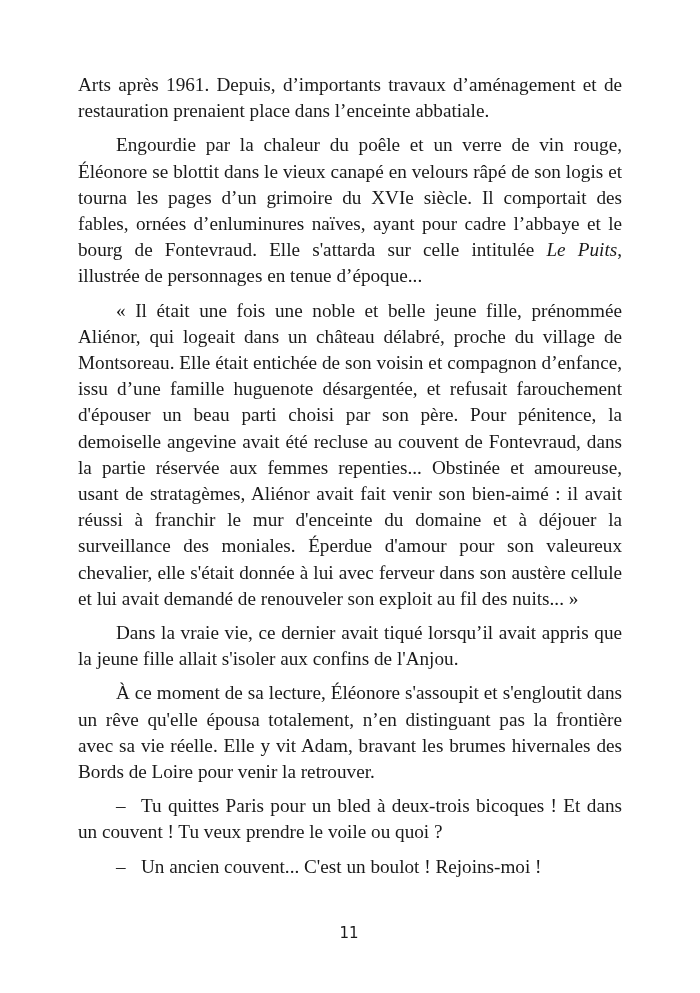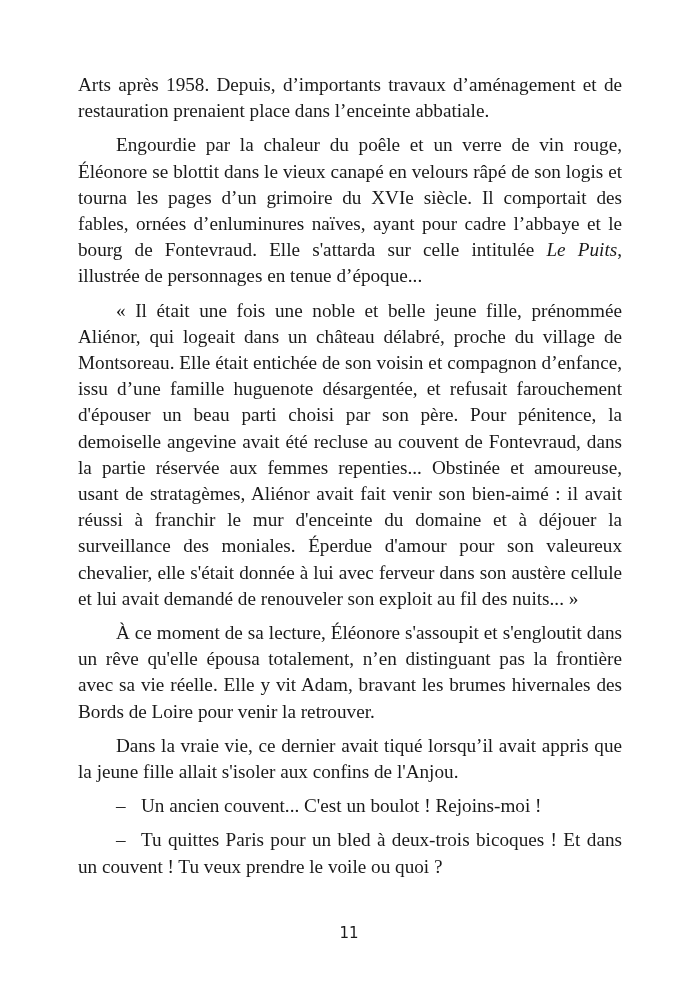--- a/index.html
+++ b/index.html
@@ -50,28 +50,28 @@
       font-family: "DejaVu Sans", "Liberation Sans", sans-serif;
       font-size: 15px;
       color: #1a1a1a;
     }
     em { }
   </style>
 </head>
 <body>
 
 <div class="page">
-  <p class="noindent">Arts après 1958. Depuis, d’importants travaux d’aménagement et de restauration prenaient place dans l’enceinte abbatiale.</p>
+  <p class="noindent">Arts après 1961. Depuis, d’importants travaux d’aménagement et de restauration prenaient place dans l’enceinte abbatiale.</p>
 
   <p><span>Engourdie par la chaleur du poêle et un verre de vin rouge, Éléonore se blottit dans le vieux canapé en velours râpé de son logis et tourna les pages d’un grimoire du XVIe siècle. Il comportait des fables, ornées d’enluminures naïves, ayant pour cadre l’abbaye et le bourg de Fontevraud. Elle s'attarda sur celle intitulée </span><em>Le Puits</em><span>, illustrée de personnages en tenue d’époque...</span></p>
 
   <p class="quote">« Il était une fois une noble et belle jeune fille, prénommée Aliénor, qui logeait dans un château délabré, proche du village de Montsoreau. Elle était entichée de son voisin et compagnon d’enfance, issu d’une famille huguenote désargentée, et refusait farouchement d'épouser un beau parti choisi par son père. Pour pénitence, la demoiselle angevine avait été recluse au couvent de Fontevraud, dans la partie réservée aux femmes repenties... Obstinée et amoureuse, usant de stratagèmes, Aliénor avait fait venir son bien-aimé : il avait réussi à franchir le mur d'enceinte du domaine et à déjouer la surveillance des moniales. Éperdue d'amour pour son valeureux chevalier, elle s'était donnée à lui avec ferveur dans son austère cellule et lui avait demandé de renouveler son exploit au fil des nuits... »</p>
 
+  <p>Dans la vraie vie, ce dernier avait tiqué lorsqu’il avait appris que la jeune fille allait s'isoler aux confins de l'Anjou.</p>
+
   <p>À ce moment de sa lecture, Éléonore s'assoupit et s'engloutit dans un rêve qu'elle épousa totalement, n’en distinguant pas la frontière avec sa vie réelle. Elle y vit Adam, bravant les brumes hivernales des Bords de Loire pour venir la retrouver.</p>
 
-  <p>Dans la vraie vie, ce dernier avait tiqué lorsqu’il avait appris que la jeune fille allait s'isoler aux confins de l'Anjou.</p>
+  <p class="dialogue"><span class="dash">–</span><span>Tu quittes Paris pour un bled à deux-trois bicoques ! Et dans un couvent ! Tu veux prendre le voile ou quoi ?</span></p>
 
   <p class="dialogue"><span class="dash">–</span><span>Un ancien couvent... C'est un boulot ! Rejoins-moi !</span></p>
-
-  <p class="dialogue"><span class="dash">–</span><span>Tu quittes Paris pour un bled à deux-trois bicoques ! Et dans un couvent ! Tu veux prendre le voile ou quoi ?</span></p>
 </div>
 
 <div class="page-number">11</div>
 
 </body></html>

